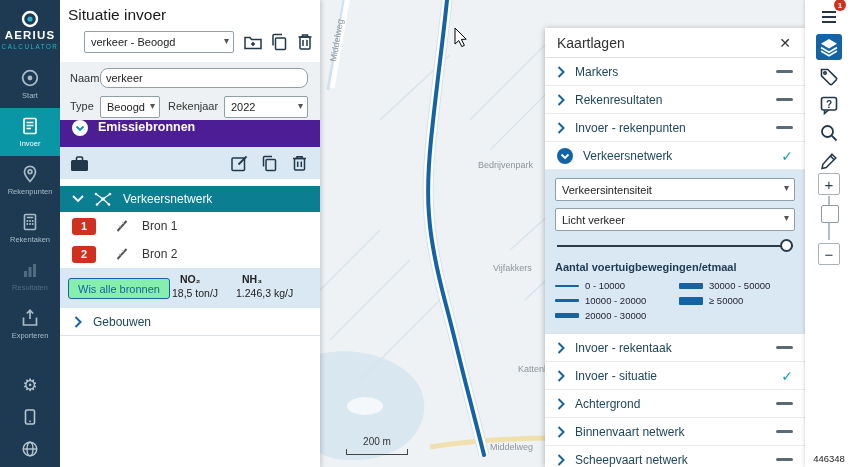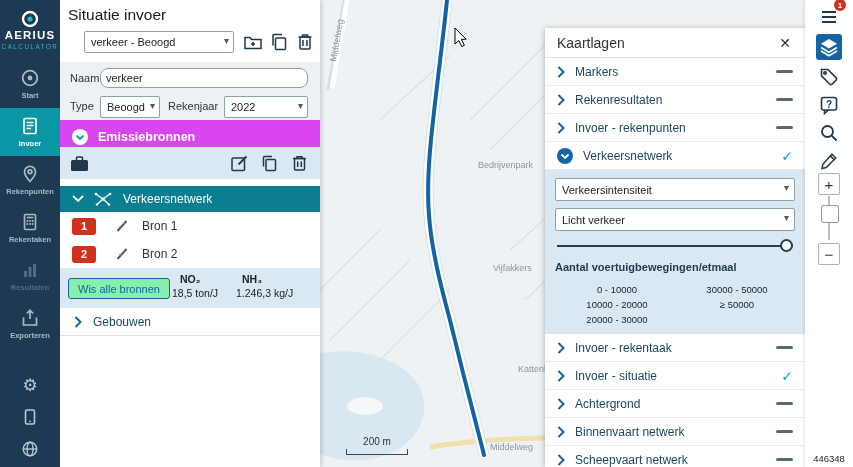--- a/index.html
+++ b/index.html
@@ -5,37 +5,37 @@
   html,body{margin:0;padding:0;}
   body{width:853px;height:467px;overflow:hidden;font-family:"Liberation Sans","DejaVu Sans",sans-serif;}
   #screen{position:relative;width:853px;height:467px;background:#edf0f2;overflow:hidden;font-size:12px;color:#222;}
   svg{display:block}
 
   
   #nav-rail{position:absolute;left:0;top:0;width:60px;height:467px;background:#1d3a52;z-index:40;}
   #logo{height:60px;display:flex;flex-direction:column;align-items:center;justify-content:center;gap:2px;cursor:pointer;}
   #brand{color:#fff;font-size:11.5px;font-weight:bold;letter-spacing:1.2px;line-height:11px;}
   #brand-sub{color:#2ab5c9;font-size:6.3px;letter-spacing:1.5px;}
-  .nav-item{height:48px;display:flex;flex-direction:column;align-items:center;justify-content:center;gap:3px;color:#a9bac7;font-size:7.5px;cursor:pointer;font-weight:bold;}
+  .nav-item{height:48px;display:flex;flex-direction:column;align-items:center;justify-content:center;gap:3px;color:#a9bac7;font-size:7.5px;cursor:pointer;}
   .nav-item.active{background:#0a96a5;color:#fff;}
   .nav-item.disabled{color:#506c81;}
   #nav-bottom{position:absolute;left:0;bottom:6px;width:60px;display:flex;flex-direction:column;align-items:center;gap:8px;color:#b9c7d1;}
   .nb{height:24px;display:flex;align-items:center;justify-content:center;cursor:pointer;}
   .gear-glyph{font-size:17px;line-height:17px;color:#b9c7d1;}
 
   
   #left-panel{position:absolute;left:60px;top:0;width:260px;height:467px;background:#fff;z-index:30;box-shadow:2px 0 4px rgba(0,0,0,.15);}
   .lp-title{position:absolute;left:8px;top:6px;font-size:15.5px;font-weight:500;color:#1a1a1a;}
   .sel{position:absolute;height:22px;background:#fff;border:1px solid #90a0ab;border-radius:2px;display:flex;align-items:center;padding:0 18px 0 6px;font-size:11px;color:#222;cursor:pointer;box-sizing:border-box;}
   .sel::after{content:"▾";position:absolute;right:4px;top:3px;font-size:10px;color:#555;}
   .icon-btn{position:absolute;width:22px;height:22px;background:none;border:none;padding:0;display:flex;align-items:center;justify-content:center;cursor:pointer;}
   .meta-box{position:absolute;left:0;top:62px;width:260px;height:58px;background:#eef1f3;border-bottom:1px solid #e2e6e9;}
   .lbl{position:absolute;font-size:11px;color:#333;}
   .txt{position:absolute;height:20px;border:1px solid #90a0ab;border-radius:8px;font-size:11px;padding:0 5px;font-family:inherit;color:#222;box-sizing:border-box;}
-  .emis-header{position:absolute;left:0;top:120px;width:260px;height:33px;background:#d946ef;display:flex;align-items:center;padding:0 0 0 12px;box-sizing:border-box;cursor:pointer;}
+  .emis-header{position:absolute;left:0;top:120px;width:260px;height:33px;background:#4c1d95;display:flex;align-items:flex-start;padding:0 0 0 12px;box-sizing:border-box;cursor:pointer;}
   .emis-header .hd-lbl{color:#fff;font-size:12.5px;font-weight:600;margin-left:10px;}
   .src-toolbar{position:absolute;left:0;top:147px;width:260px;height:32px;background:#d9e8f3;}
   .network-row{position:absolute;left:0;top:186px;width:260px;height:26px;background:#0c7e92;display:flex;align-items:center;padding-left:12px;box-sizing:border-box;cursor:pointer;}
   .network-row .nr-lbl{color:#fff;font-size:12px;margin-left:10px;}
   .bron-row{position:absolute;left:0;width:260px;height:28px;display:flex;align-items:center;cursor:pointer;}
   .badge{width:24px;height:17px;background:#d2301f;border-radius:3px;color:#fff;font-size:11px;font-weight:bold;display:flex;align-items:center;justify-content:center;margin-left:12px;}
   .bron-lbl{font-size:12px;color:#333;margin-left:12px;}
   .summary{position:absolute;left:0;top:268px;width:260px;height:40px;background:#d9e8f3;}
   .clear-btn{position:absolute;left:8px;top:10px;height:21px;padding:0 9px;background:#86efac;border:1px solid #1464a5;border-radius:3px;color:#1464a5;font-size:11px;font-family:inherit;cursor:pointer;}
   .tot-lbl{position:absolute;top:5px;font-size:10.5px;font-weight:bold;color:#222;}
@@ -58,21 +58,21 @@
   .kl-handle{width:17px;height:3px;border-radius:2px;background:#5a6a74;cursor:grab;}
   .kl-check{color:#0aa3b5;font-size:14px;font-weight:bold;}
   .vn-expand{background:#d9e8f3;padding:8px 10px 10px;border-bottom:1px solid #dfe3e7;}
   .vn-sel{position:relative;height:21px;background:#fff;border:1px solid #90a0ab;border-radius:2px;display:flex;align-items:center;padding:0 18px 0 6px;font-size:11px;color:#222;cursor:pointer;margin-bottom:7px;}
   .vn-sel::after{content:"▾";position:absolute;right:5px;top:3px;font-size:10px;color:#555;}
   .slider{position:relative;height:16px;margin:4px 2px 2px;}
   .slider .track{position:absolute;left:0;right:0;top:7px;height:2px;background:#2b3b48;}
   .slider .handle{position:absolute;right:0;top:1px;width:13px;height:13px;border-radius:50%;background:#fff;border:2px solid #2b3b48;box-sizing:border-box;cursor:pointer;}
   .leg-title{font-size:11px;font-weight:bold;color:#1d3a52;margin:7px 0 5px;}
   .legend{display:grid;grid-template-rows:repeat(3,15px);grid-auto-flow:column;grid-template-columns:124px auto;}
-  .leg-item{display:flex;align-items:center;gap:6px;flex-direction:column;}
+  .leg-item{display:flex;align-items:center;gap:6px;}
   .sw{width:24px;background:#1464a5;border-radius:1px;}
   .t1{height:2px}.t2{height:3px}.t3{height:5px}.t4{height:6px}.t5{height:8px}
   .leg-lbl{font-size:9.5px;color:#223;}
 
   
   #right-rail{position:absolute;left:805px;top:0;width:48px;height:467px;background:#fff;z-index:25;box-shadow:-1px 0 3px rgba(0,0,0,.12);}
   .rail-btn{position:absolute;left:11px;width:26px;height:26px;display:flex;align-items:center;justify-content:center;cursor:pointer;border-radius:3px;}
   .rail-btn.active{background:#1464a5;}
   .zoom-btn{position:absolute;left:13px;width:22px;height:22px;background:#fff;border:1px solid #a9b2b9;border-radius:2px;font-size:15px;color:#2b3b48;display:flex;align-items:center;justify-content:center;cursor:pointer;box-sizing:border-box;padding:0;font-family:inherit;}
   .zoom-track{position:absolute;left:23px;top:196px;width:2px;height:44px;background:#b6bec4;}

